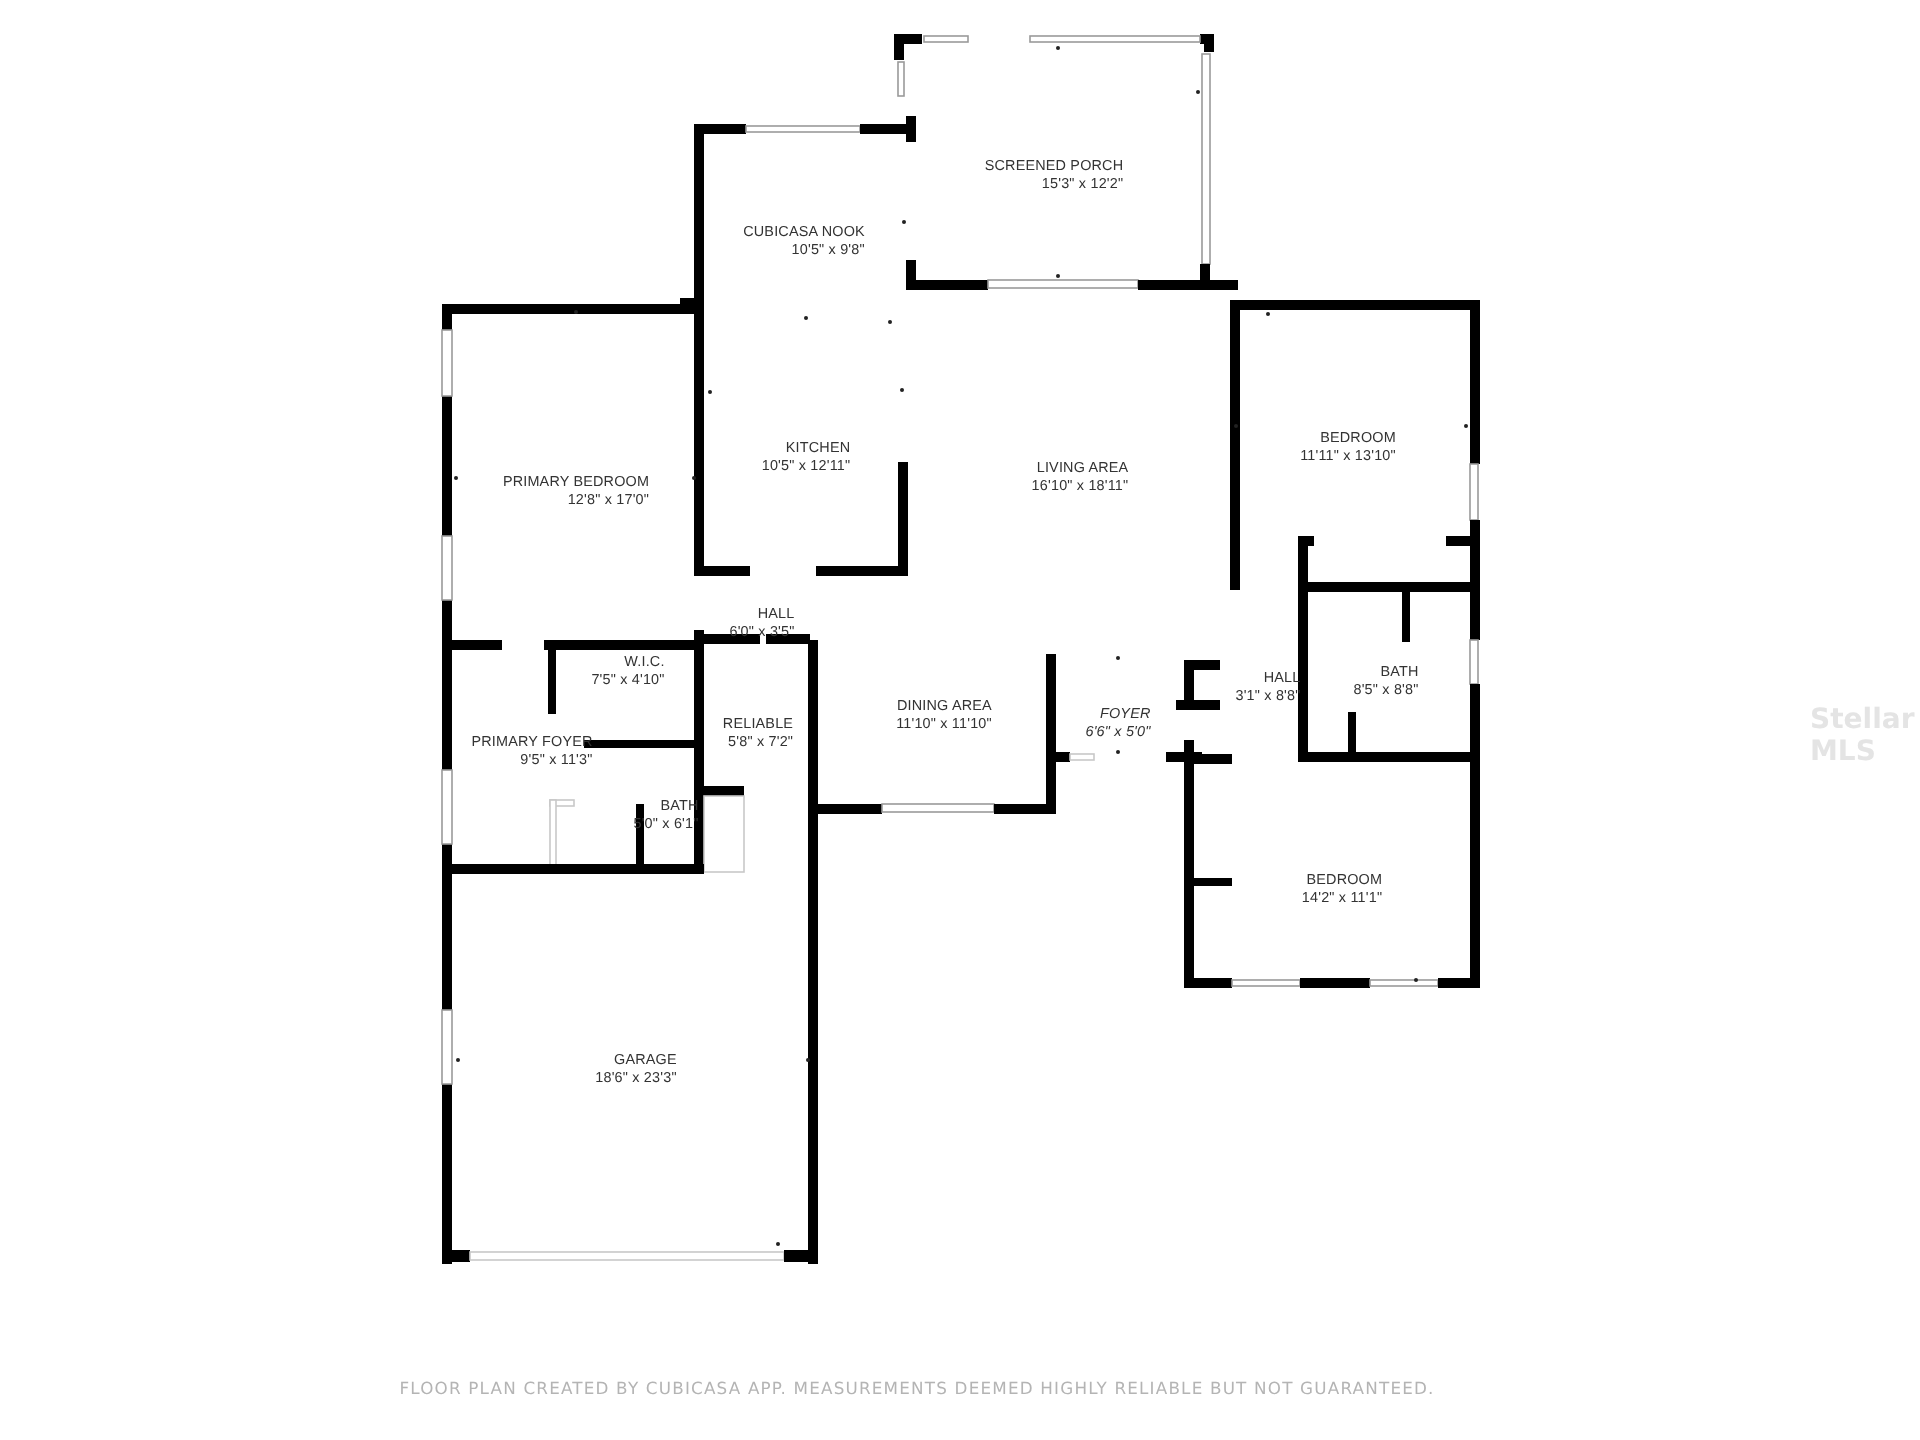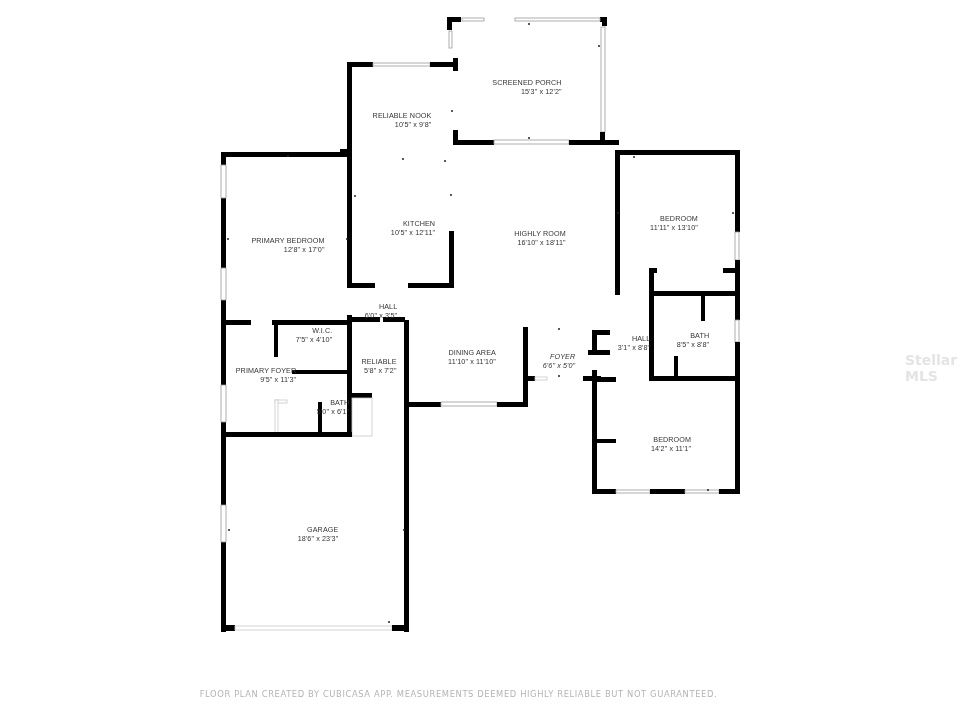--- a/index.html
+++ b/index.html
@@ -143,29 +143,29 @@
     <circle class="dot" cx="389" cy="622" r="1"></circle>
   </g>
 </svg>
 
 <div>
   <div class="room-label" style="left:527px; top:78px;">
     <span class="room-name">SCREENED PORCH</span>
     <span class="room-dim">15'3" x 12'2"</span>
   </div>
   <div class="room-label" style="left:402px; top:111px;">
-    <span class="room-name">RELIABLE NOOK</span>
+    <span class="room-name">CUBICASA NOOK</span>
     <span class="room-dim">10'5" x 9'8"</span>
   </div>
-  <div class="room-label" style="left:403px; top:219px;margin-left:10px;">
+  <div class="room-label" style="left:403px; top:219px;">
     <span class="room-name">KITCHEN</span>
     <span class="room-dim">10'5" x 12'11"</span>
   </div>
   <div class="room-label" style="left:540px; top:229px;">
-    <span class="room-name">HIGHLY ROOM</span>
+    <span class="room-name">LIVING AREA</span>
     <span class="room-dim">16'10" x 18'11"</span>
   </div>
   <div class="room-label" style="left:288px; top:236px;">
     <span class="room-name">PRIMARY BEDROOM</span>
     <span class="room-dim">12'8" x 17'0"</span>
   </div>
   <div class="room-label" style="left:674px; top:214px;">
     <span class="room-name">BEDROOM</span>
     <span class="room-dim">11'11" x 13'10"</span>
   </div>

